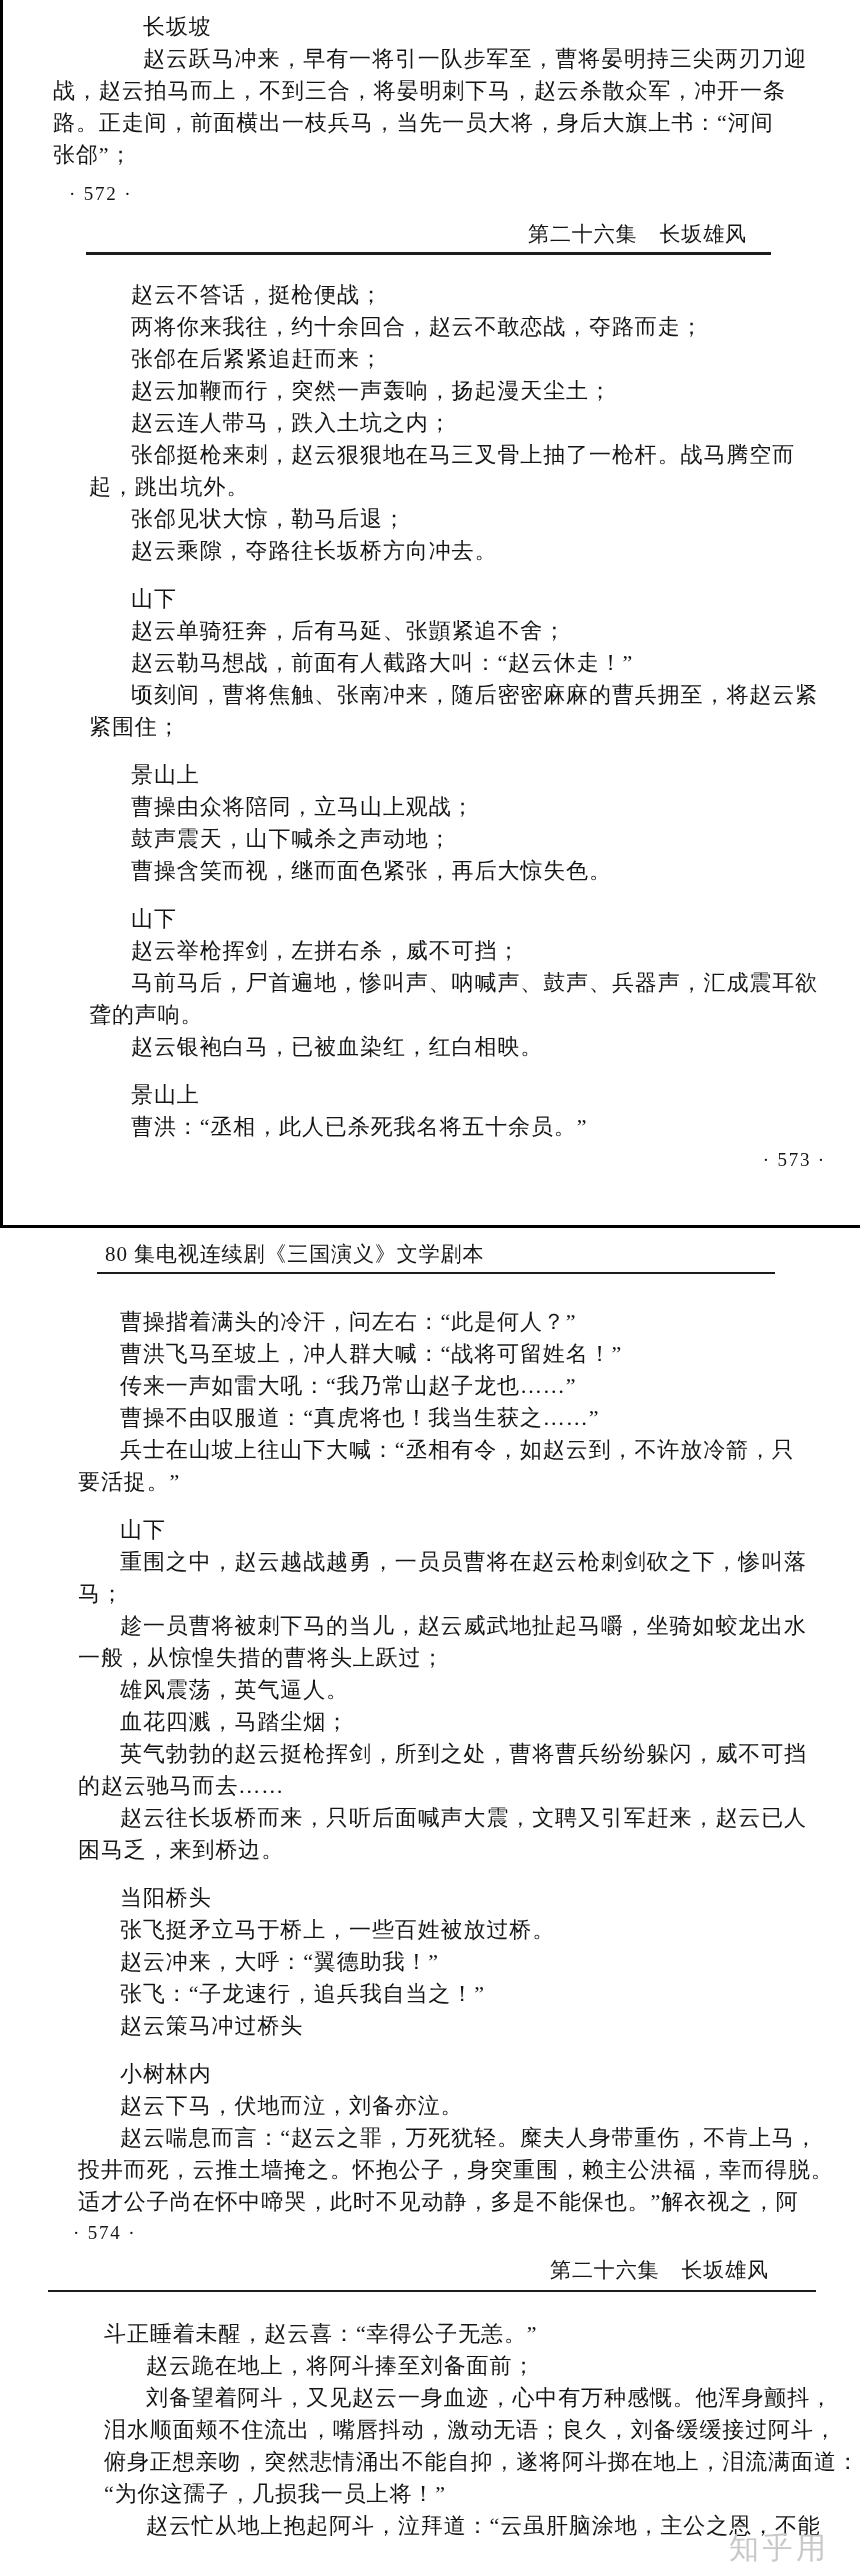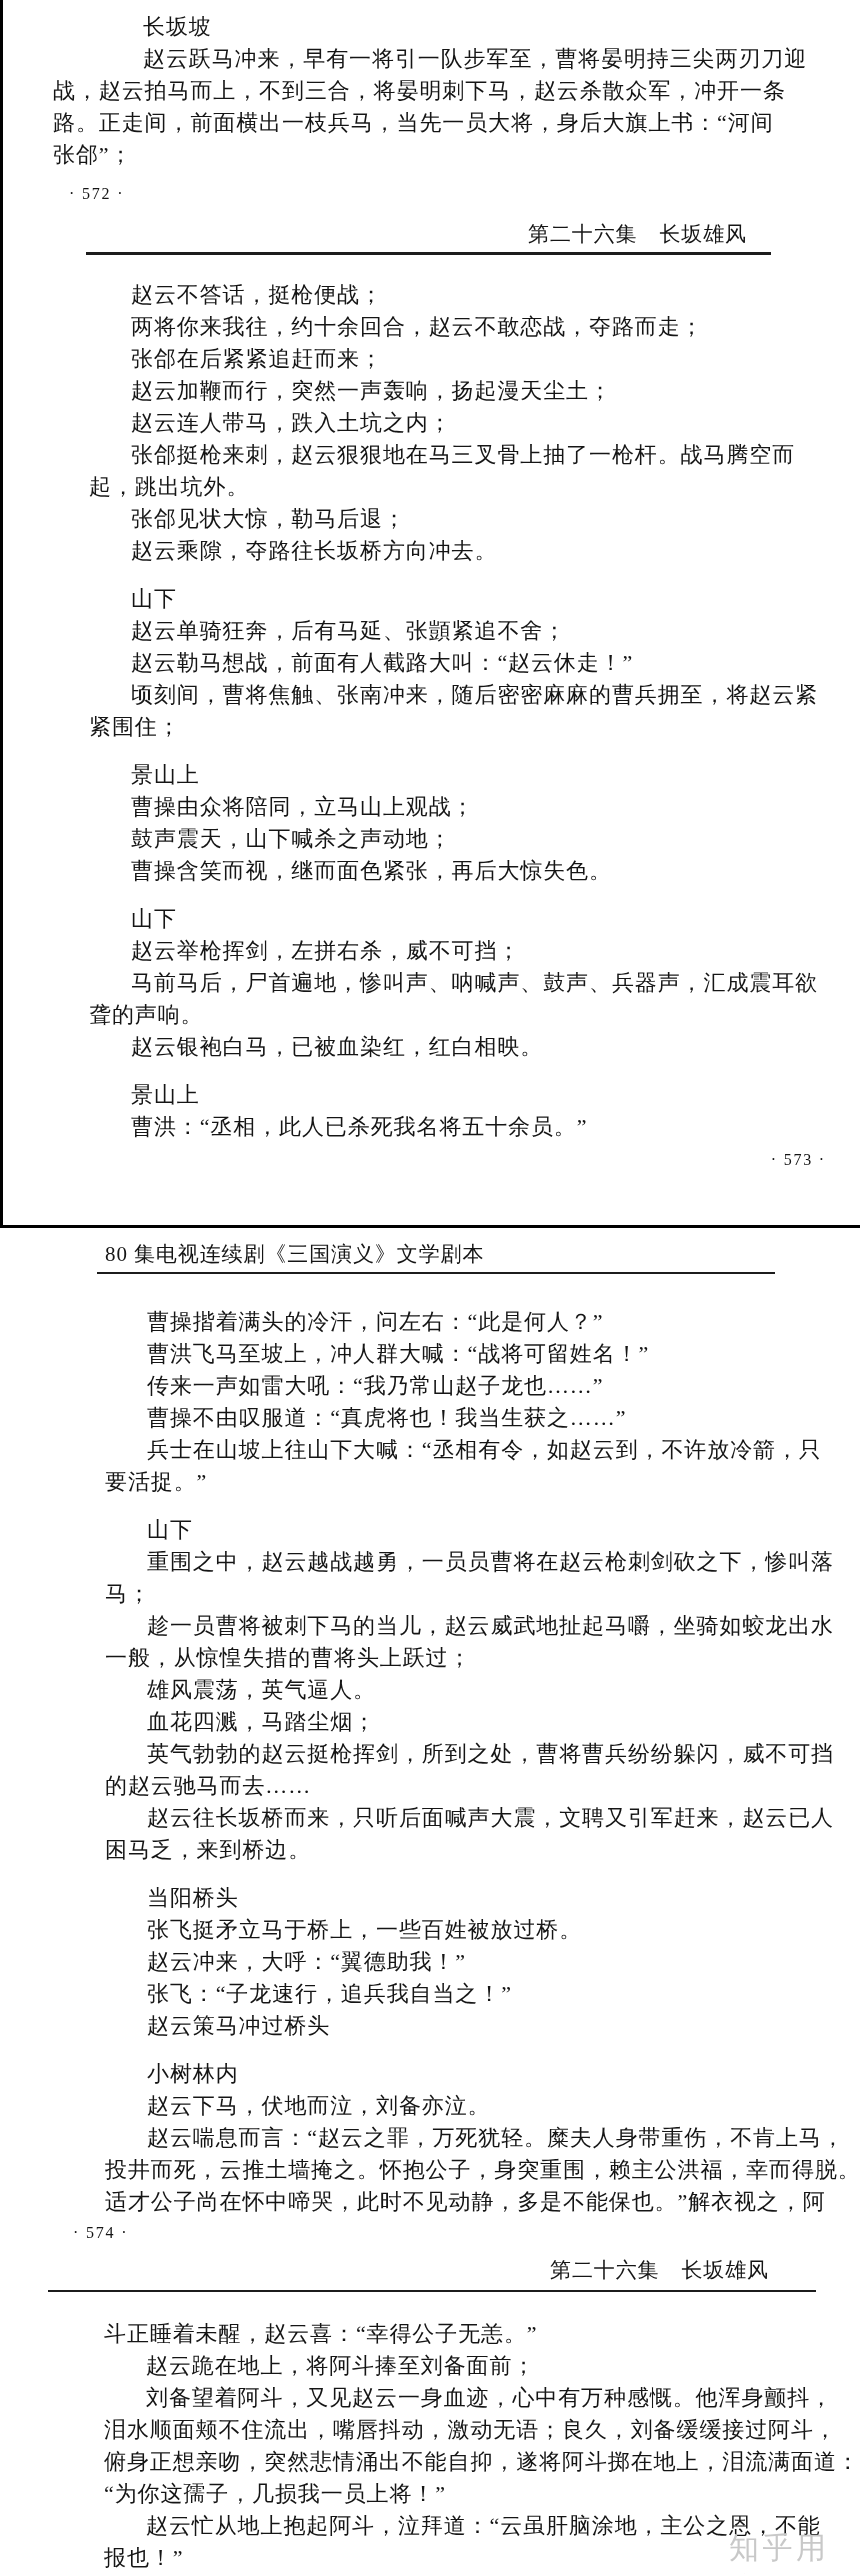--- a/index.html
+++ b/index.html
@@ -47,21 +47,21 @@
 
   
   .tail {
     margin-left: 50px;
     margin-right: 35px;
   }
   .tail .indent, .tail .scene-heading { padding-left: 90px; }
   .tail .scene-heading { margin-top: 0; }
 
   .page-number {
-    font-size: 16px;
+    font-size: 19px;
     line-height: 26px;
     height: 26px;
     letter-spacing: 1.8px;
   }
   .pn-572 { margin-left: 66px; margin-top: 10.5px; }
   .pn-573 { text-align: right; margin-right: 35px; margin-top: 3.5px; }
   .pn-574 { margin-left: 73px; margin-top: 1.8px; }
 
   .running-header {
     font-size: 21px;
@@ -75,21 +75,21 @@
 
   .header-rule {
     height: 2.6px;
     background: #1c1c1c;
   }
   .rule-1 { margin-left: 83px;  width: 685px; margin-top: 5.3px; }
   .rule-2 { margin-left: 97px; width: 678px; margin-top: 3.5px; }
   .rule-3 { margin-left: 48px;  width: 768px; margin-top: 7px; }
 
   .body-1 { margin-left: 86px;  margin-top: 24.6px; }
-  .body-2 { margin-left: 105px; margin-top: 32px; }
+  .body-2 { margin-left: 78px; margin-top: 32px; }
   .body-3 { margin-left: 104px; margin-top: 26px; }
 
   .watermark {
     position: absolute;
     left: 729px;
     top: 2528px;
     font-size: 30px;
     letter-spacing: 3.5px;
     color: #c8c8c8;
     font-family: "Liberation Sans", "DejaVu Sans", sans-serif;
@@ -182,18 +182,17 @@
   <div class="header-rule rule-3"></div>
 
   <div class="body-3">
       <div class="line flush">斗正睡着未醒，赵云喜：“幸得公子无恙。”</div>
       <div class="line indent">赵云跪在地上，将阿斗捧至刘备面前；</div>
       <div class="line indent">刘备望着阿斗，又见赵云一身血迹，心中有万种感慨。他浑身颤抖，</div>
       <div class="line flush">泪水顺面颊不住流出，嘴唇抖动，激动无语；良久，刘备缓缓接过阿斗，</div>
       <div class="line flush">俯身正想亲吻，突然悲情涌出不能自抑，遂将阿斗掷在地上，泪流满面道：</div>
       <div class="line flush">“为你这孺子，几损我一员上将！”</div>
       <div class="line indent">赵云忙从地上抱起阿斗，泣拜道：“云虽肝脑涂地，主公之恩，不能</div>
-      <div class="line flush">报也！”</div>
     </div>
 </div>
 
 <div class="watermark">知乎用户</div>
 
 
 </body></html>

